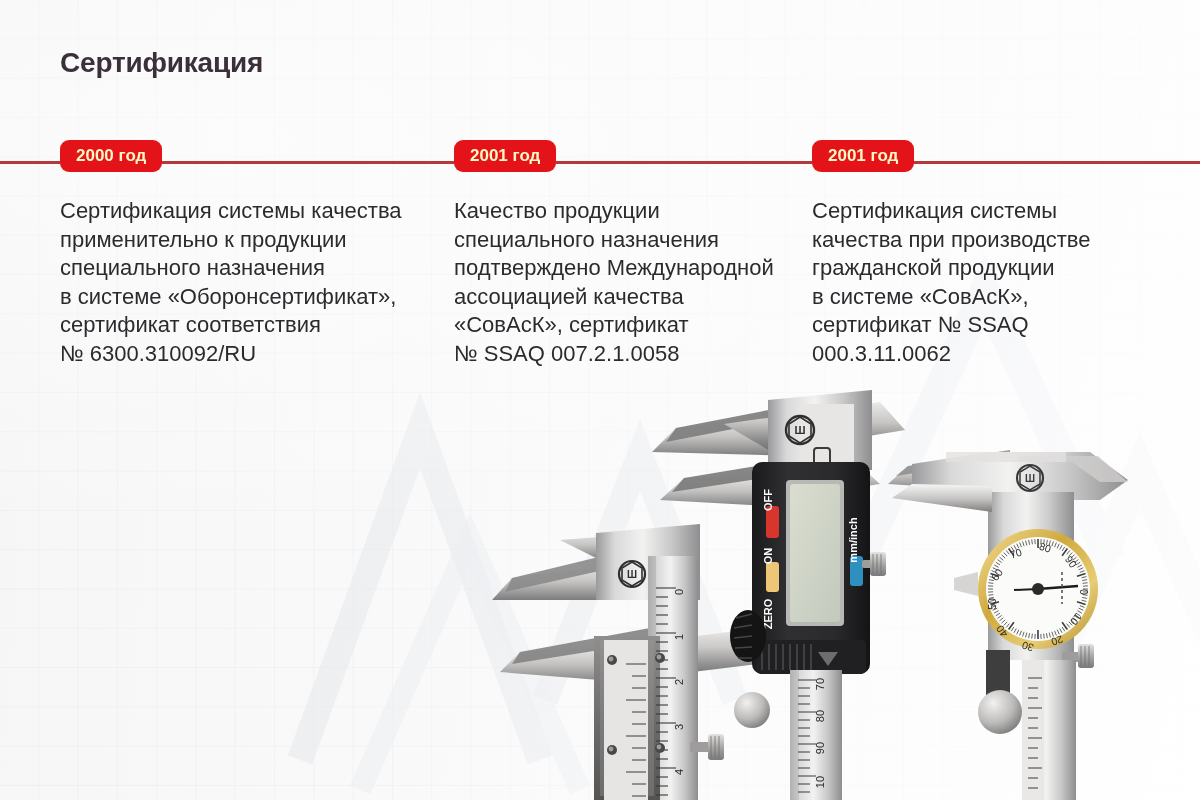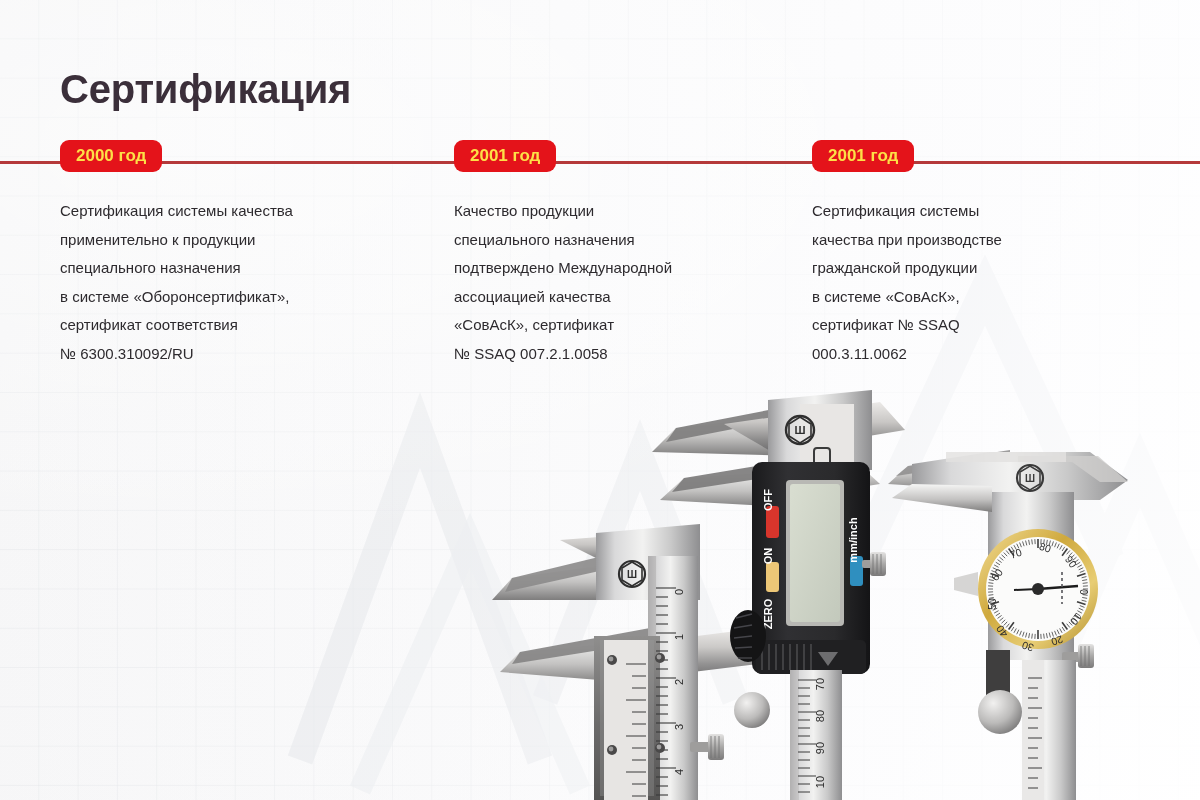--- a/index.html
+++ b/index.html
@@ -36,48 +36,47 @@
   .grid-soft {
     position:absolute; inset:0;
     background:radial-gradient(120% 85% at 18% 18%, rgba(255,255,255,.55) 0%, rgba(255,255,255,0) 60%);
   }
   
   .watermark { position:absolute; inset:0; pointer-events:none; }
 
   
   .page-title {
     position:absolute; left:60px; top:47px;
-    font-size:40px; font-weight:700; letter-spacing:-.2px;
+    font-size:28px; font-weight:700; letter-spacing:-.2px;
     color:#3b2f3a;
-    margin-top:20px;
   }
 
   
   .timeline-rule {
     position:absolute; left:0; right:0; top:161px; height:3px;
     background:#b5393a;
   }
   .card { position:absolute; top:140px; }
   .card.c1 { left:60px;  width:360px; }
   .card.c2 { left:454px; width:340px; }
   .card.c3 { left:812px; width:350px; }
 
   .year-badge {
     display:inline-block;
     background:#e4131a;
-    color:#fde047;
+    color:#fef9c3;
     font-size:17px; font-weight:700;
     border-radius:9px;
     padding:7px 16px 8px 16px;
     line-height:1;
     position:relative; z-index:3;
   }
   .card-text {
     margin-top:25px;
-    font-size:15px;
+    font-size:22px;
     line-height:28.5px;
     color:#2d2a2e;
     white-space:pre-line;
     position:relative; z-index:3;
   }
 
   
   .calipers { position:absolute; left:0; top:0; width:1200px; height:800px; pointer-events:none; }
 </style>
 </head>

